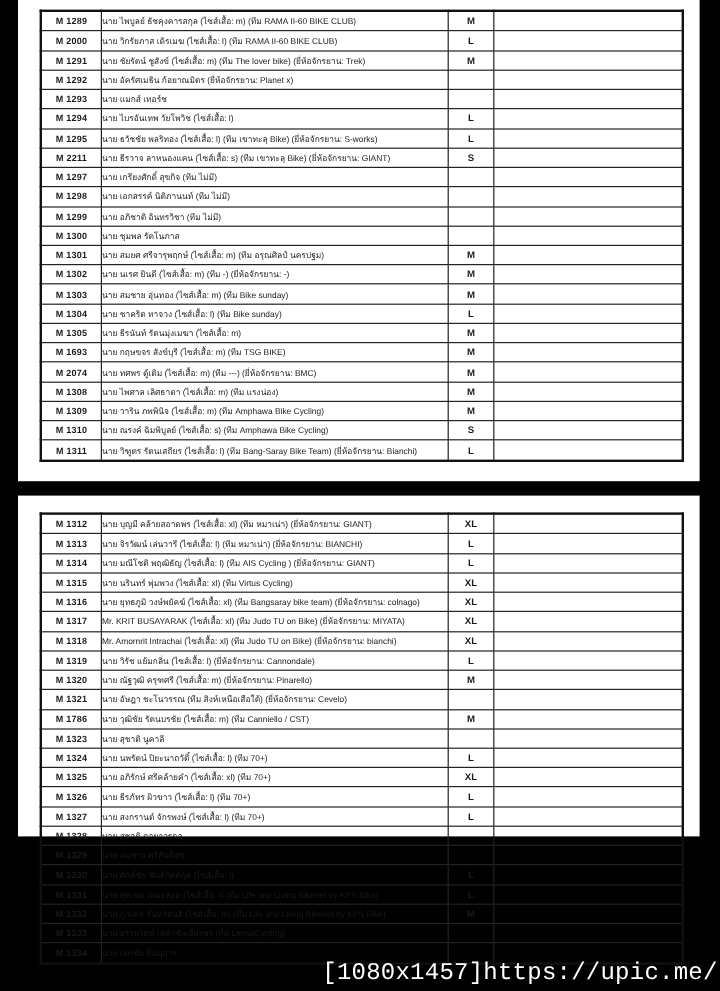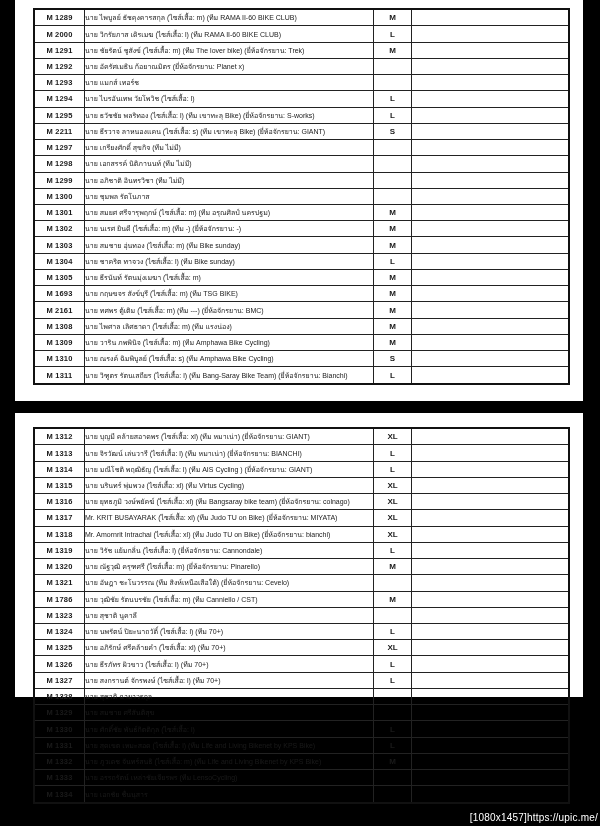--- a/index.html
+++ b/index.html
@@ -55,22 +55,22 @@
     text-align: center;
     font-size: 8px;
     font-weight: bold;
   }
   td.blank-cell { width: 156px; }
   #watermark {
     position: absolute;
     right: 2px;
     bottom: 3px;
     color: #ffffff;
-    font-size: 10px;
-    font-family: Liberation Sans, sans-serif;
+    font-size: 20px;
+    font-family: Liberation Mono, monospace;
     letter-spacing: 0.2px;
   }
 </style>
 </head>
 <body>
 
 <div class="panel" id="panel-1">
   <table class="roster" id="table-1">
     <tbody>
         <tr>
@@ -175,21 +175,21 @@
           <td class="size-cell">M</td>
           <td class="blank-cell"></td>
         </tr>
         <tr>
           <td class="id-cell">M 1693</td>
           <td class="detail-cell">นาย กฤษขจร สังข์บุรี (ไซส์เสื้อ: m) (ทีม TSG BIKE)</td>
           <td class="size-cell">M</td>
           <td class="blank-cell"></td>
         </tr>
         <tr>
-          <td class="id-cell">M 2161</td>
+          <td class="id-cell">M 2074</td>
           <td class="detail-cell">นาย ทศพร ตู้เติม (ไซส์เสื้อ: m) (ทีม ---) (ยี่ห้อจักรยาน: BMC)</td>
           <td class="size-cell">M</td>
           <td class="blank-cell"></td>
         </tr>
         <tr>
           <td class="id-cell">M 1308</td>
           <td class="detail-cell">นาย ไพศาล เลิศธาดา (ไซส์เสื้อ: m) (ทีม แรงน่อง)</td>
           <td class="size-cell">M</td>
           <td class="blank-cell"></td>
         </tr>

